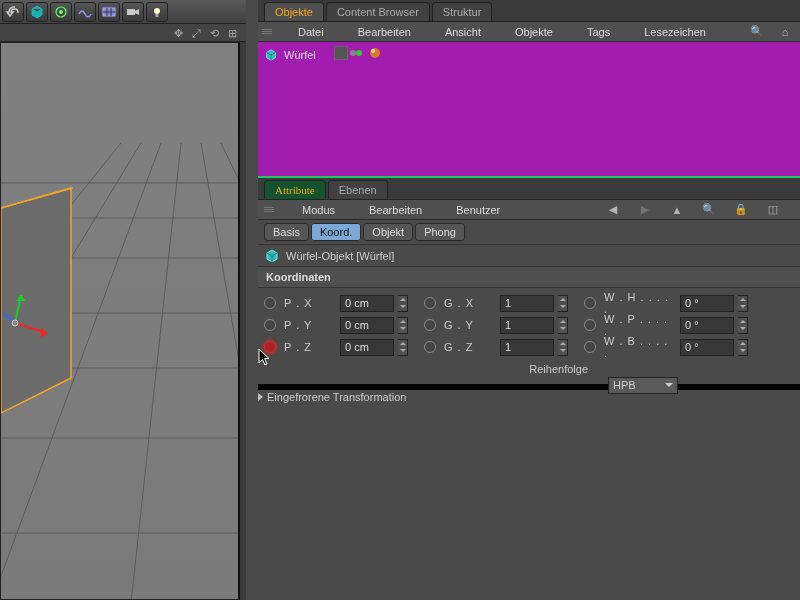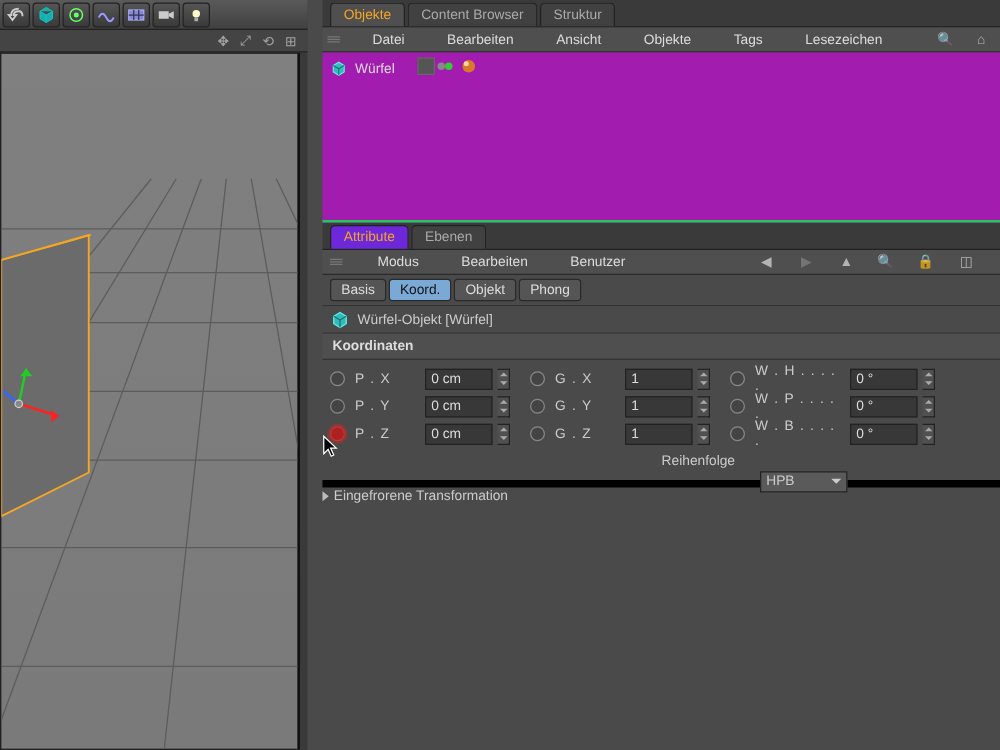--- a/index.html
+++ b/index.html
@@ -14,21 +14,21 @@
   .mini-ic { width:12px; height:12px; opacity:.7; }
   #viewport { position:absolute; left:0; top:42px; width:240px; height:558px; background: linear-gradient(#808080,#7a7a7a); border:1px solid #222; border-right:2px solid #111; overflow:hidden; }
 
   
   #right { position:absolute; left:258px; top:0; width:554px; height:600px; background:#4a4a4a; }
 
   
   .tabs { display:flex; align-items:flex-end; height:22px; background:#3a3a3a; border-bottom:1px solid #222; padding-left:6px; gap:0; }
   .tab { padding:3px 10px 3px 10px; background:#414141; border:1px solid #222; border-bottom:none; border-radius:4px 4px 0 0; margin-right:2px; color:#aaa; cursor:pointer; }
   .tab.active { background:#4f4f4f; color:#f5a623; }
-  .tab.active2 { background:#6d28d9; color:#f5a623; }
+  .tab.active2 { background:#14532d; color:#f5a623;font-family:Liberation Serif, serif; }
 
   
   .menubar { display:flex; align-items:center; height:20px; background:#4f4f4f; border-bottom:1px solid #2a2a2a; padding-left:4px; gap:18px; }
   .grip { width:14px; display:flex; flex-direction:column; gap:1px; align-items:center; justify-content:center; }
   .grip span { width:10px; height:1px; background:#777; display:block; }
   .menu-item { padding:3px 8px; color:#ddd; cursor:pointer; }
   .menubar .spacer { flex:1; }
   .ic { width:14px; height:14px; display:inline-flex; align-items:center; justify-content:center; opacity:.8; cursor:pointer; }
 
   

